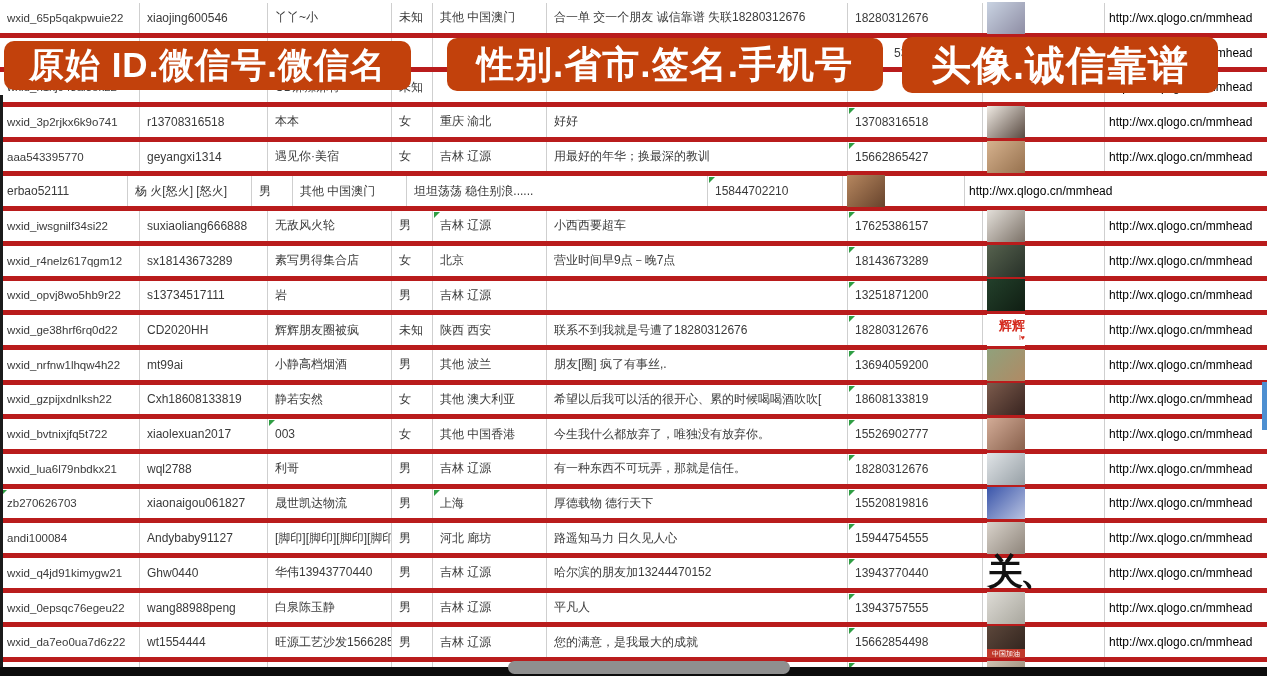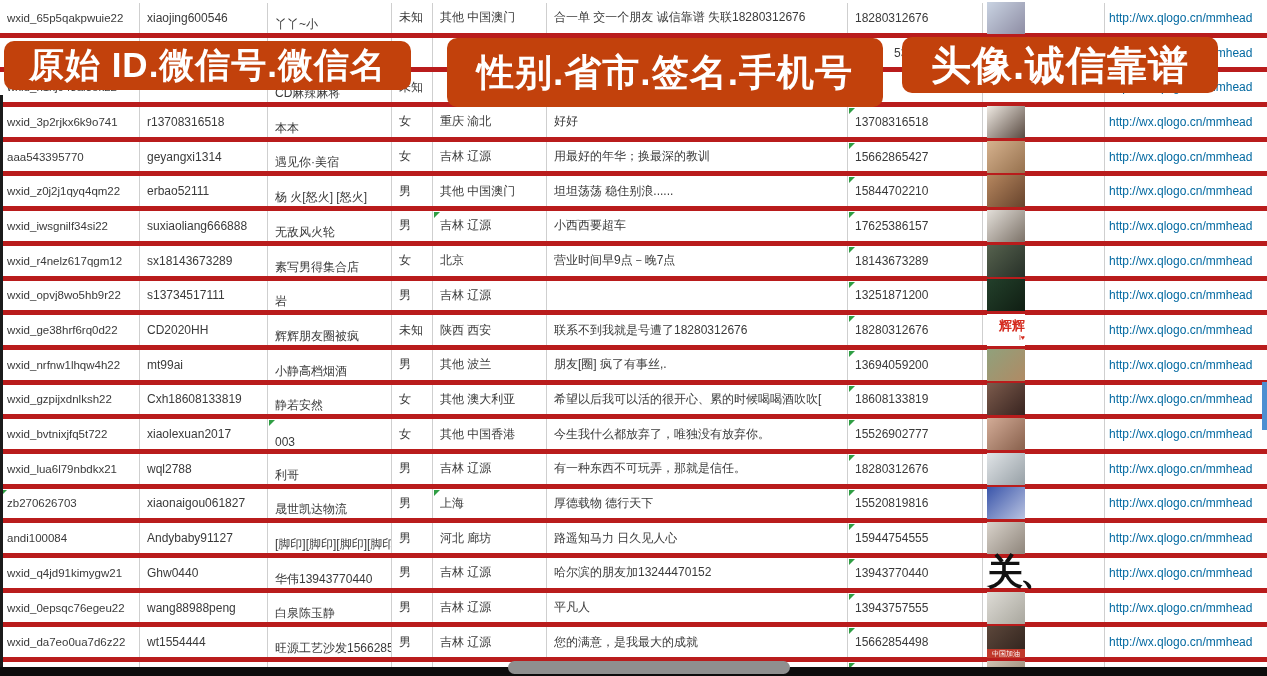--- a/index.html
+++ b/index.html
@@ -10,27 +10,27 @@
   .sheet{position:absolute;left:0;top:3px;width:1267px;}
   .row{display:flex;height:34.7px;box-sizing:border-box;border-bottom:5px solid #b91c1c;}
   .cell{
     box-sizing:border-box;border-right:1px solid #cfcfcf;
     padding:0 7px;font-size:12px;color:#3a3a3a;
     white-space:nowrap;overflow:hidden;display:flex;align-items:center;position:relative;
     background:transparent;
   }
   .c-wxid{width:140px;font-size:11.5px;}
   .c-wxnum{width:128px;}
-  .c-wxname{width:124px;align-items:flex-end;}
+  .c-wxname{width:124px;}
   .c-gender{width:41px;}
   .c-region{width:114px;}
   .c-sig{width:301px;}
   .c-phone{width:135px;}
   .c-avatar{width:122px;padding:0 0 0 4px;overflow:visible;}
-  .c-link{width:162px;border-right:none;padding:0 4px;font-size:12px;color:#0369a1;}
+  .c-link{width:162px;border-right:none;padding:0 4px;font-size:12px;color:#000000;}
   .phone-partial{padding-left:46px;}
   .tick{
     position:absolute;left:1px;top:1px;width:0;height:0;
     border-top:6px solid #2f9e44;border-right:6px solid transparent;
   }
   .avatar{width:38px;height:32px;flex:0 0 auto;position:relative;overflow:hidden;}
   .avatar.textred{background:#fff;display:flex;flex-direction:column;align-items:flex-end;justify-content:center;overflow:visible;}
   .avatar.textred .t{color:#d42a1e;font-weight:bold;font-size:13px;line-height:1.1;}
   .avatar.textred .s{color:#d42a1e;font-size:7px;line-height:1;align-self:flex-end;}
   .avatar.textblack{background:transparent;overflow:visible;display:flex;align-items:flex-start;}
@@ -41,21 +41,21 @@
   .avatar .strip{
     position:absolute;left:0;right:0;bottom:0;height:9px;background:#c0392b;
     color:#fff;font-size:7px;line-height:9px;text-align:center;overflow:hidden;
   }
   .banner{
     position:absolute;background:#c2410c;border-radius:10px;color:#ffffff;
     font-weight:bold;display:flex;align-items:center;justify-content:center;
     white-space:nowrap;z-index:5;letter-spacing:1px;
   }
   #banner-1{left:4px;top:41px;width:407px;height:49px;font-size:35px;}
-  #banner-2{left:447px;top:38px;width:436px;height:69px;font-size:37px;}
+  #banner-2{left:447px;top:38px;width:436px;height:53px;font-size:37px;}
   #banner-3{left:902px;top:37px;width:316px;height:56px;font-size:40px;}
   .left-edge{position:absolute;left:0;top:95px;width:3px;height:573px;background:#1b1b1b;z-index:6;}
   .bottom-bar{position:absolute;left:0;bottom:0;width:1267px;height:9px;background:#0d0d0d;z-index:7;}
   .hscroll-thumb{
     position:absolute;left:508px;bottom:2px;width:282px;height:13px;
     background:#8f8f8f;border-radius:7px;z-index:8;
   }
   .vscroll{position:absolute;right:0;top:382px;width:5px;height:48px;background:#4d8fd1;z-index:6;}
 </style>
 </head>
@@ -202,23 +202,20 @@
         <span class="tick"></span>
       </div>
       <div class="cell c-avatar">
         <div class="avatar" style="background: linear-gradient(135deg, rgb(214, 178, 142), rgb(150, 113, 78));"></div>
       </div>
       <div class="cell c-link">
         <span>http://wx.qlogo.cn/mmhead</span>
       </div>
     </div>
     <div class="row">
-      <div class="cell c-wxid">
-        <span>wxid_z0j2j1qyq4qm22</span>
-      </div>
       <div class="cell c-wxnum">
         <span>erbao52111</span>
       </div>
       <div class="cell c-wxname">
         <span>杨 火[怒火] [怒火]</span>
       </div>
       <div class="cell c-gender">
         <span>男</span>
       </div>
       <div class="cell c-region">

